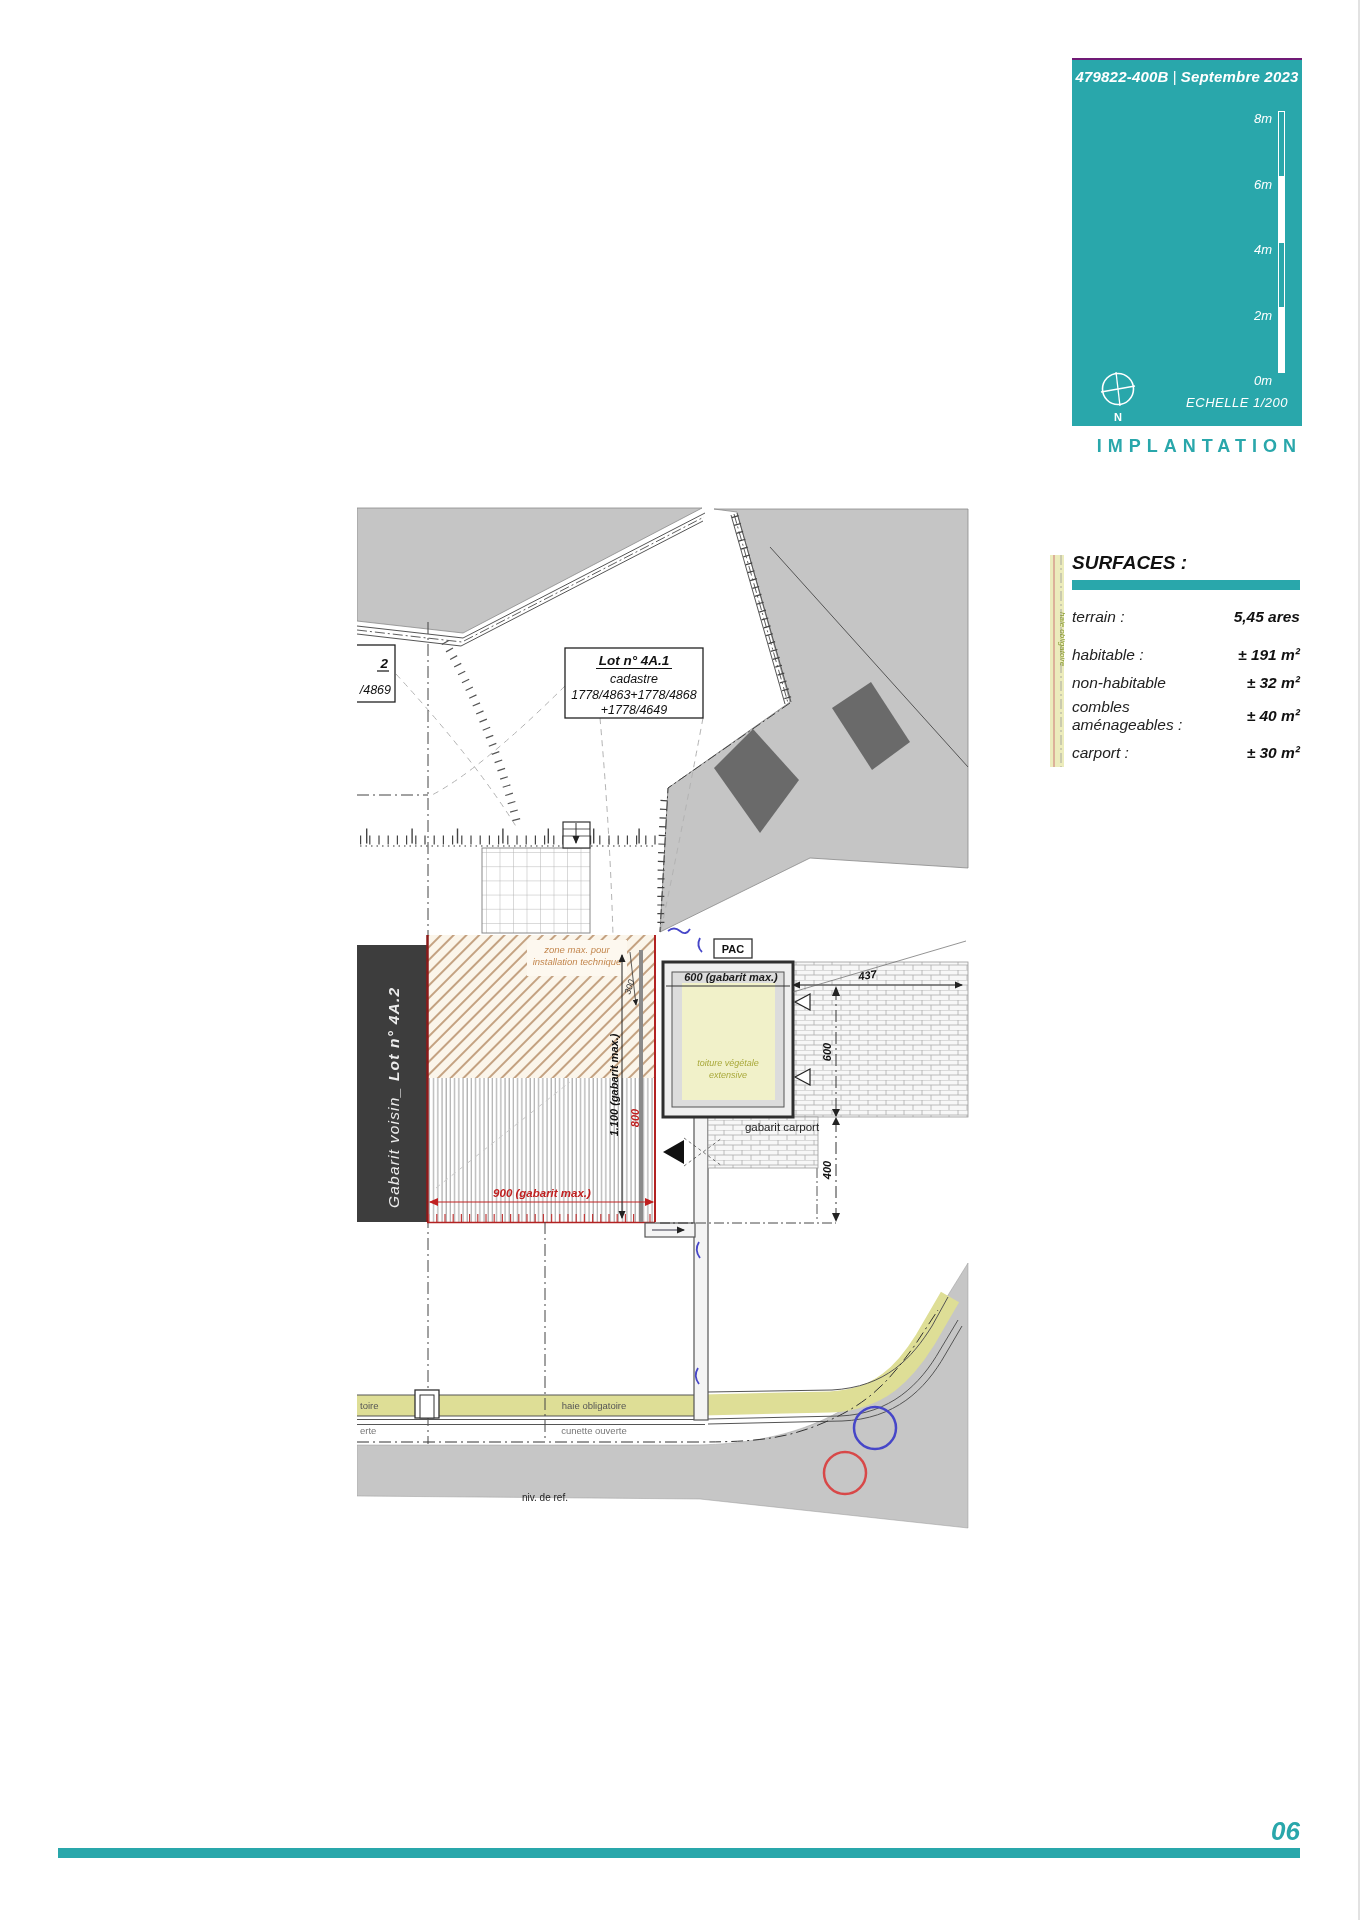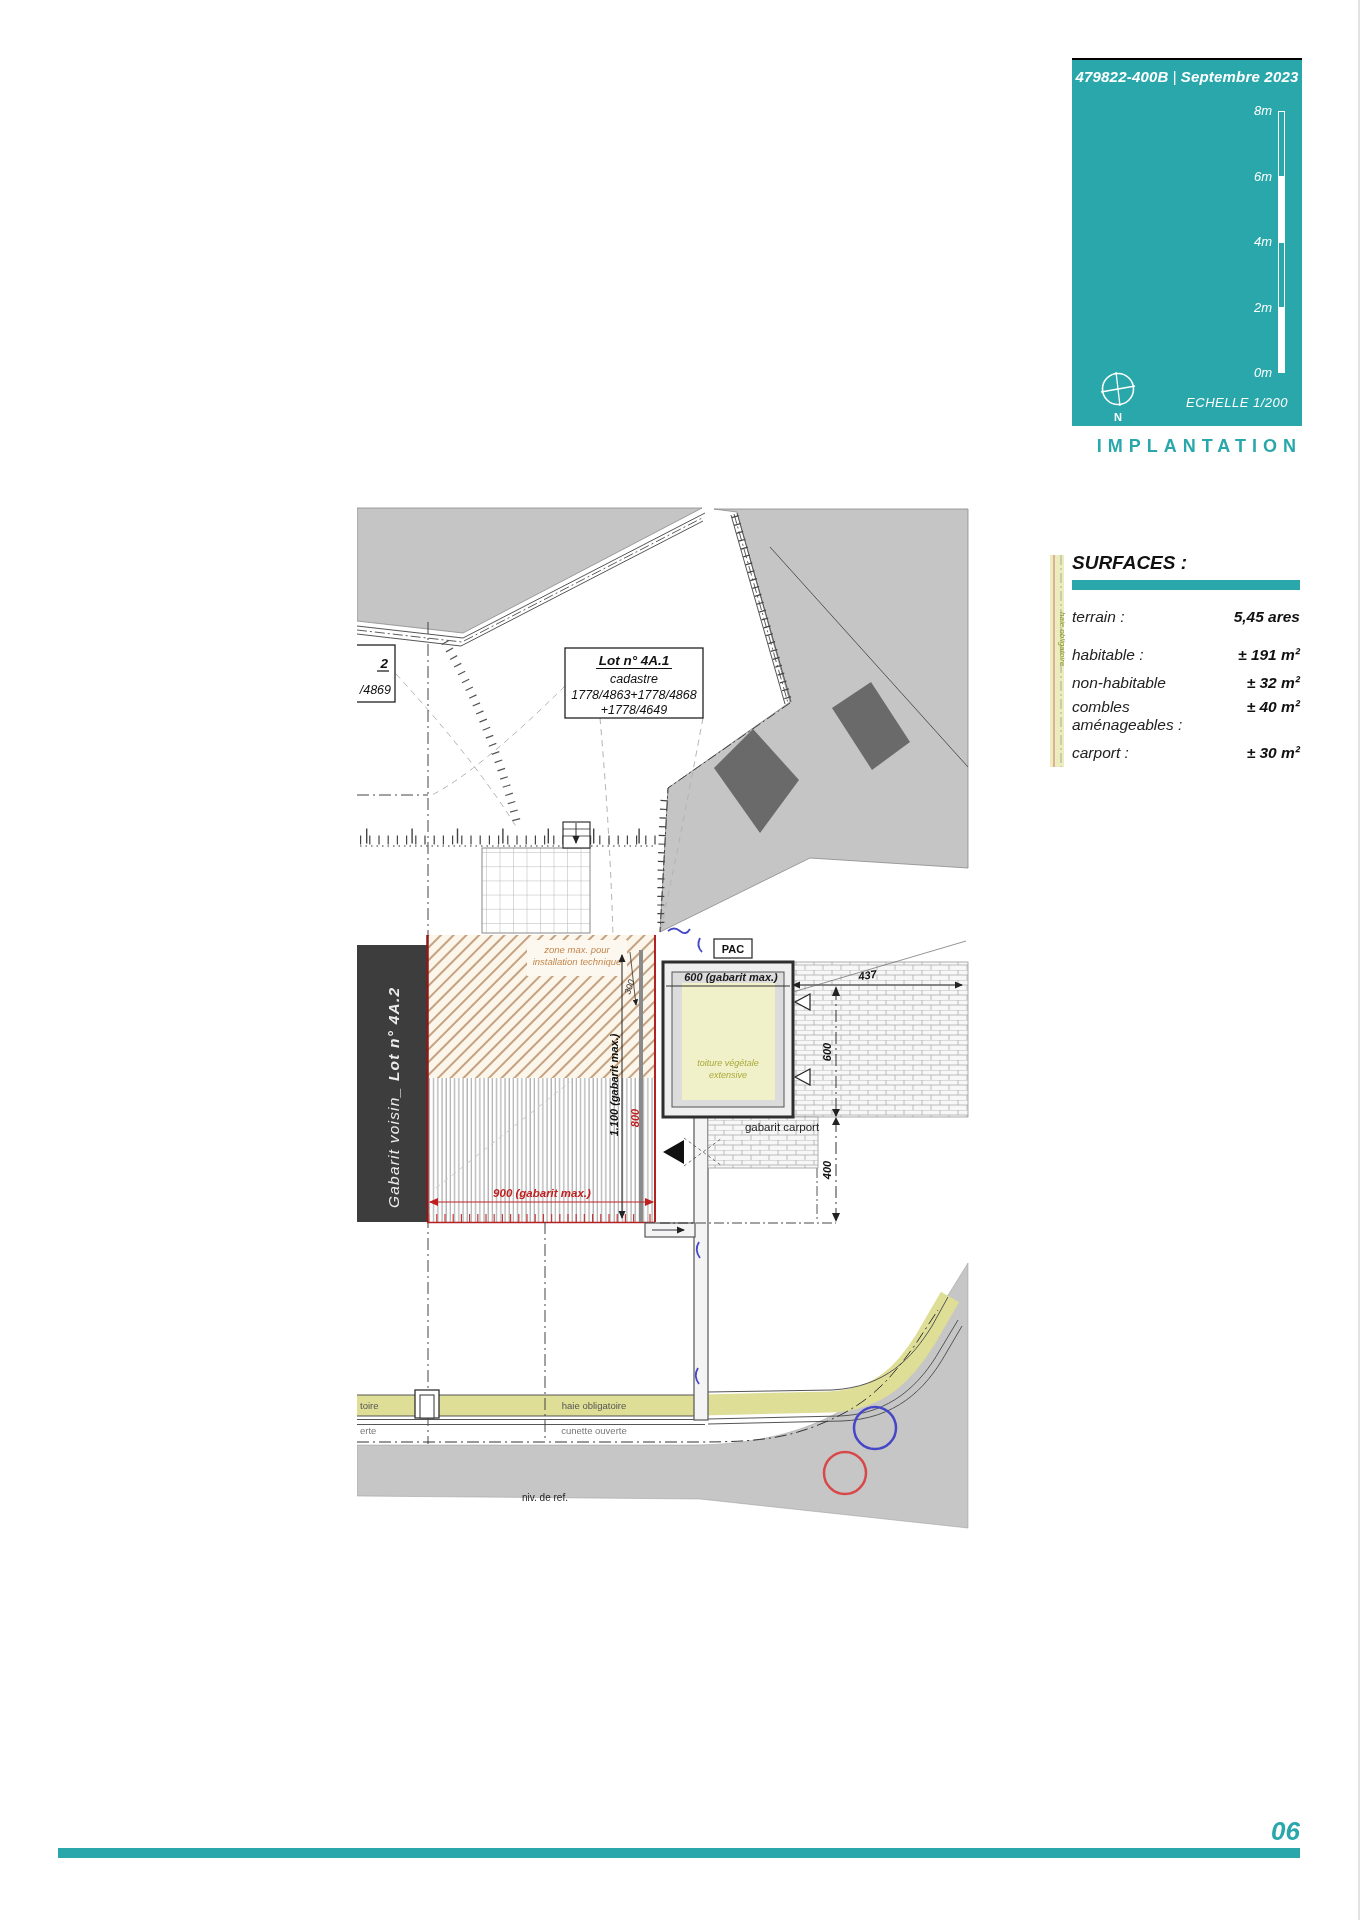--- a/index.html
+++ b/index.html
@@ -3,52 +3,52 @@
 <meta charset="utf-8">
 <style>
   html,body{margin:0;padding:0;}
   body{
     position:relative;width:1364px;height:1920px;background:#ffffff;
     font-family:"Liberation Sans", sans-serif;overflow:hidden;
   }
   
   .hdr-box{
     position:absolute;left:1072px;top:58px;width:230px;height:368px;
-    background:#29A7AB;border-top:2px solid #000000;box-sizing:border-box;padding-left:20px;
+    background:#29A7AB;border-top:2px solid #701a75;box-sizing:border-box;padding-left:20px;
   }
   .hdr-title{
     position:absolute;left:0;top:8px;width:100%;text-align:center;
     color:#ffffff;font-size:15px;font-weight:bold;font-style:italic;letter-spacing:.2px;
     white-space:nowrap;
   }
   .hdr-title .sep{padding:0 4px;font-weight:normal;}
   .tick-label{
     position:absolute;right:30px;width:40px;text-align:right;
-    color:#ffffff;font-size:13px;font-style:italic;
+    color:#ffffff;font-size:13px;font-style:italic;margin-top:8px;
   }
   .bar-seg{position:absolute;left:206px;width:7px;box-sizing:border-box;}
   .seg-teal{background:#29A7AB;border:1.5px solid #fff;}
   .seg-white{background:#ffffff;}
   .echelle{
     position:absolute;right:14px;top:335px;color:#fff;
     font-size:13px;font-style:italic;letter-spacing:.5px;
   }
   .compass{position:absolute;left:24px;top:310px;}
   .sheet-title{
     position:absolute;left:1072px;top:436px;width:230px;text-align:right;
     color:#29A7AB;font-size:18px;font-weight:bold;letter-spacing:6px;
     font-style:normal;white-space:nowrap;
   }
   
   .surf{position:absolute;left:1072px;top:552px;width:228px;}
   .surf-title{font-size:19px;font-weight:bold;font-style:italic;color:#111;}
   .surf-rule{margin-top:6px;width:228px;height:10px;background:#29A7AB;}
   .surf-row{
     position:absolute;left:0;width:228px;display:flex;
-    justify-content:space-between;align-items:flex-start;
+    justify-content:space-between;align-items:center;
   }
   .surf-label{font-size:15.5px;font-style:italic;color:#222;line-height:18px;}
   .surf-value{font-size:15.5px;font-style:italic;font-weight:bold;color:#111;white-space:nowrap;}
   
   .foot-bar{position:absolute;left:58px;top:1848px;width:1242px;height:10px;background:#29A7AB;}
   .page-num{
     position:absolute;left:1240px;top:1816px;width:60px;text-align:right;
     color:#29A7AB;font-size:26px;font-weight:bold;font-style:italic;
   }
   .page-edge{position:absolute;left:1358px;top:0;width:2px;height:1920px;background:#E2E2E2;}

